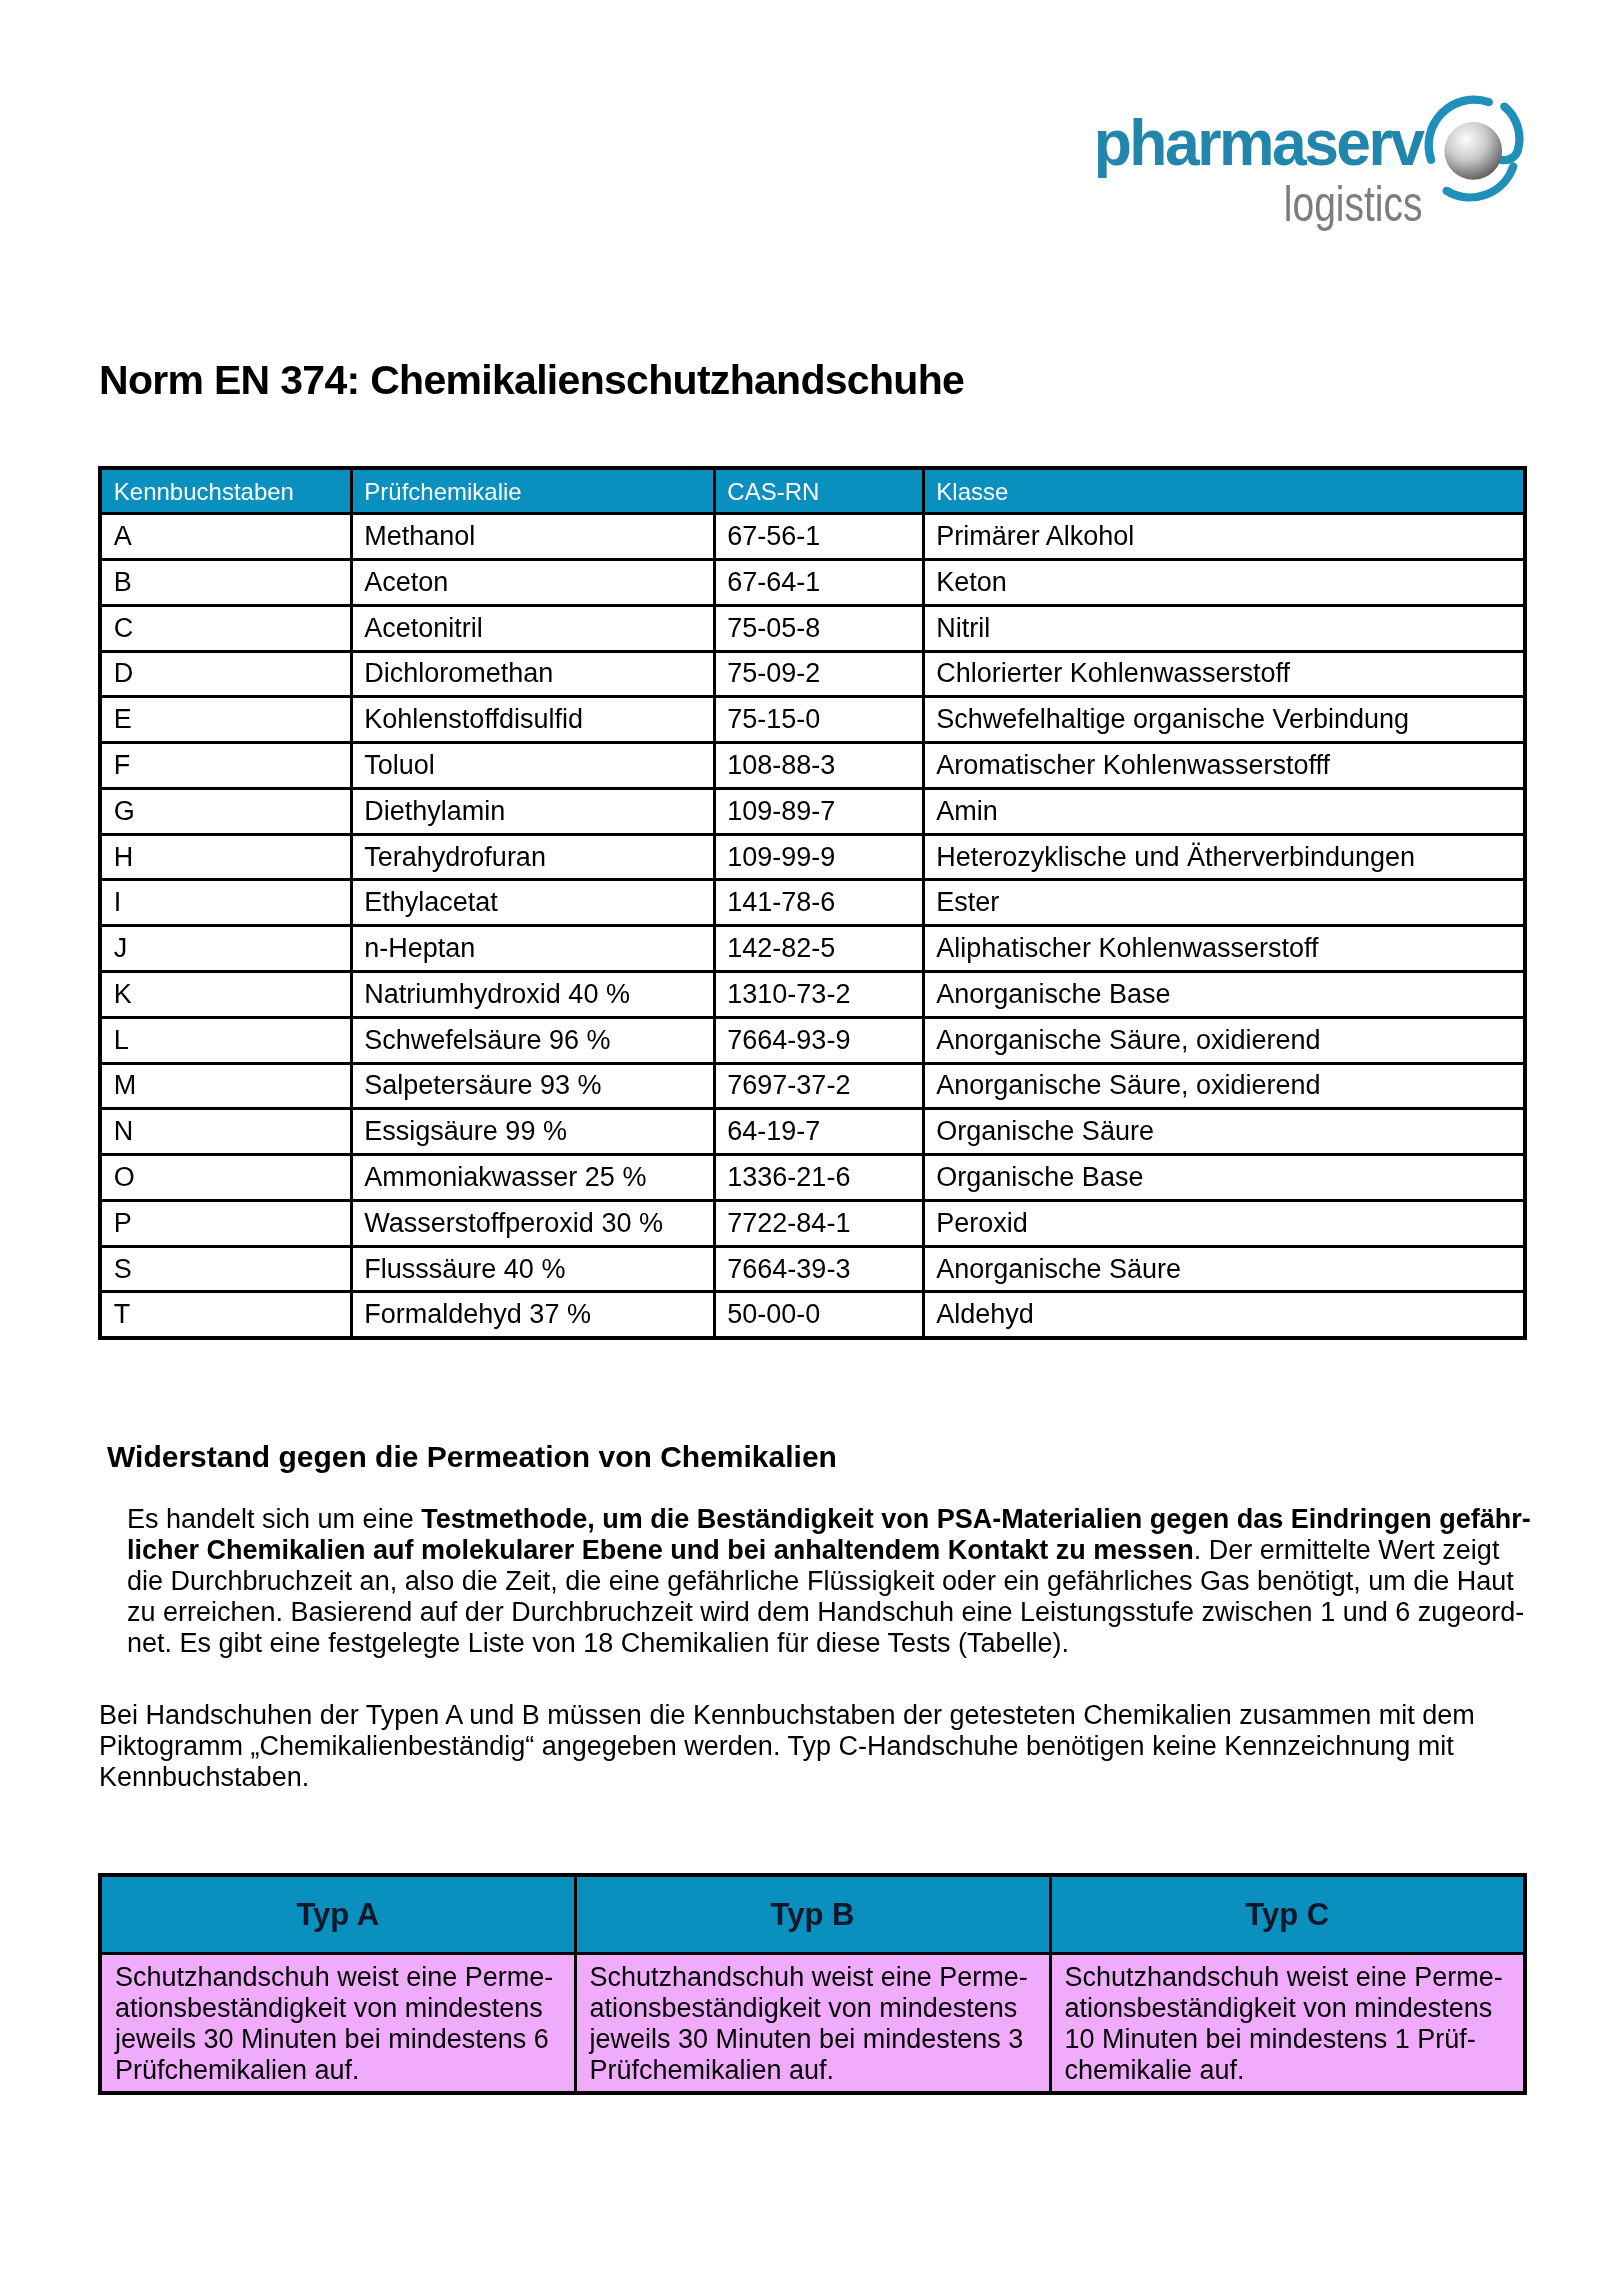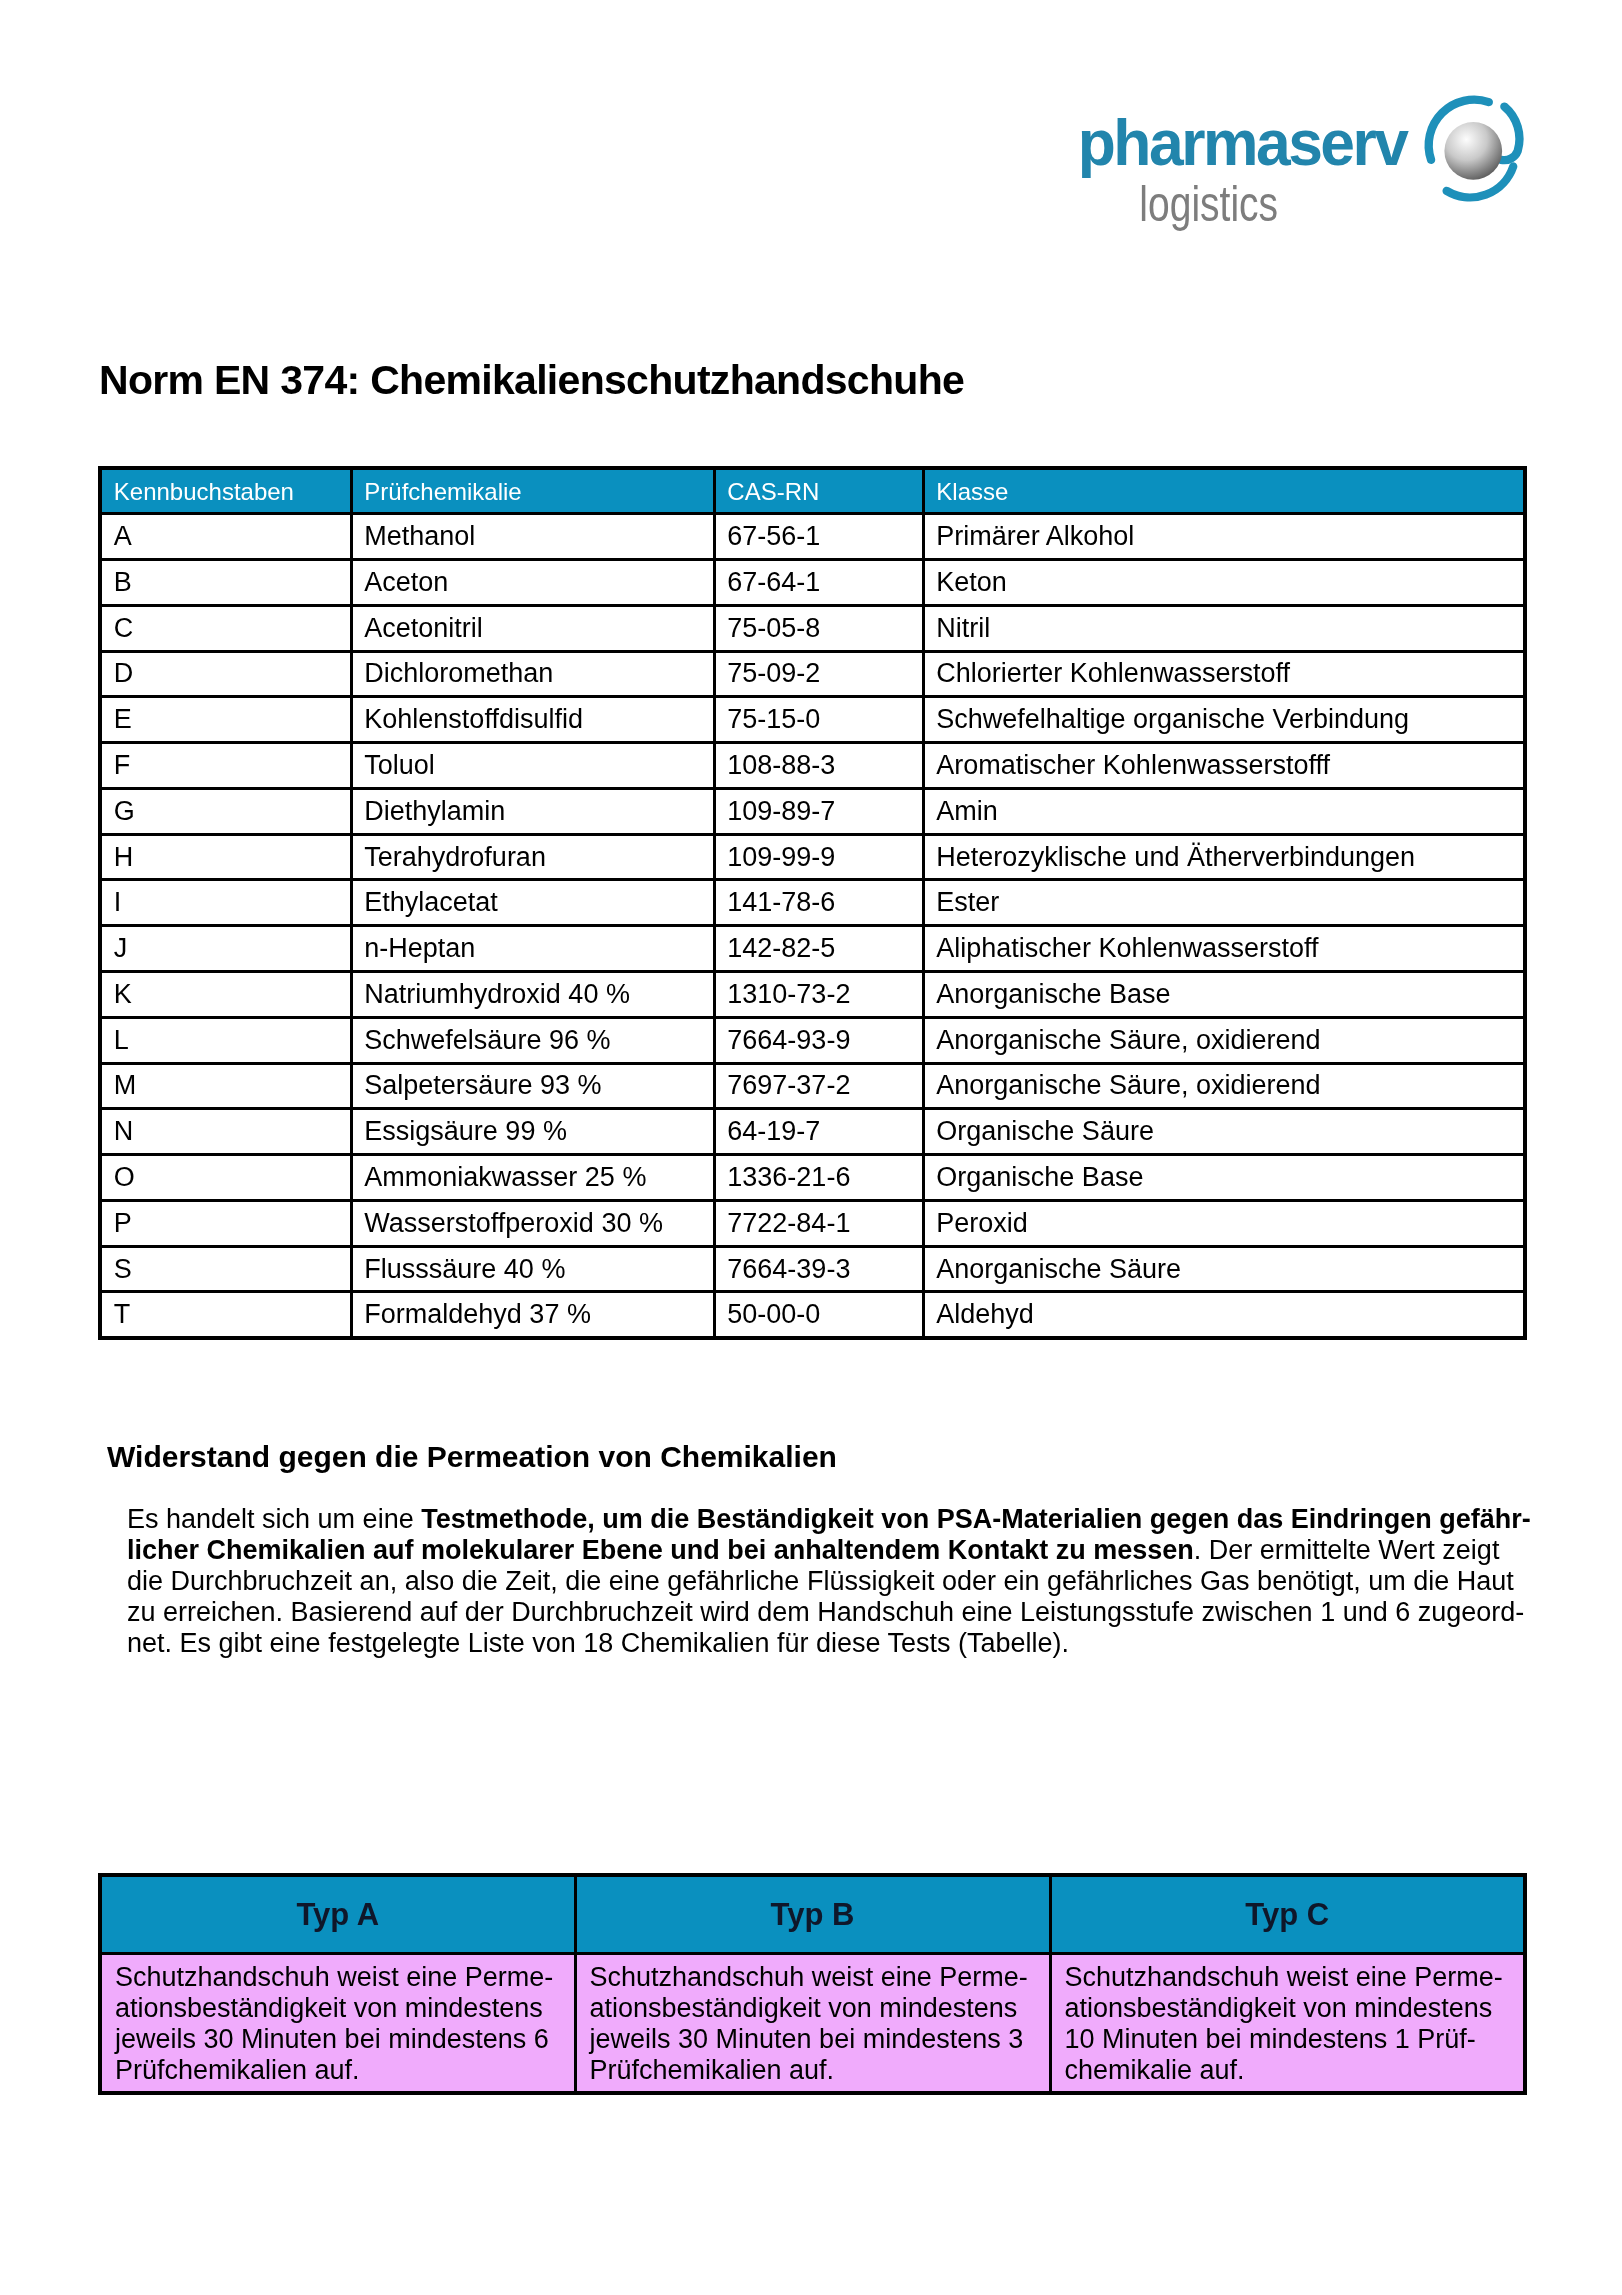--- a/index.html
+++ b/index.html
@@ -7,21 +7,21 @@
     position:relative;
     width:1623px;height:2295px;
     margin:0 auto;
     background:#ffffff;
     font-family:"Liberation Sans", sans-serif;
     color:#000;
     overflow:hidden;
   }
 
   
-  .logo-text{position:absolute;top:110px;right:216px;text-align:left;}
+  .logo-text{position:absolute;top:110px;right:200px;text-align:right;}
   .brand{
     font-size:65px;font-weight:700;line-height:65px;
     color:var(--logoBlue);letter-spacing:-2.6px;
     transform:scaleX(.96);transform-origin:right center;
   }
   .sub{
     font-size:50px;font-weight:400;line-height:50px;margin-top:3.9px;
     color:var(--logoGray);
     transform:scaleX(.78);transform-origin:right center;
   }
@@ -227,20 +227,23 @@
         </tr>
       </tbody>
   </table>
 
   <h2 class="section-heading">Widerstand gegen die Permeation von Chemikalien</h2>
   <p class="para para1"><span class="seg-normal">Es handelt sich um eine </span><span class="seg-bold">Testmethode, um die Beständigkeit von PSA-Materialien gegen das Eindringen gefähr-
 licher Chemikalien auf molekularer Ebene und bei anhaltendem Kontakt zu messen</span><span class="seg-normal">. Der ermittelte Wert zeigt
 die Durchbruchzeit an, also die Zeit, die eine gefährliche Flüssigkeit oder ein gefährliches Gas benötigt, um die Haut
 zu erreichen. Basierend auf der Durchbruchzeit wird dem Handschuh eine Leistungsstufe zwischen 1 und 6 zugeord-
 net. Es gibt eine festgelegte Liste von 18 Chemikalien für diese Tests (Tabelle).</span></p>
+  <p class="para para2">Bei Handschuhen der Typen A und B müssen die Kennbuchstaben der getesteten Chemikalien zusammen mit dem
+Piktogramm „Chemikalienbeständig“ angegeben werden. Typ C-Handschuhe benötigen keine Kennzeichnung mit
+Kennbuchstaben.</p>
 
   <table class="typ-table">
     <colgroup>
       <col style="width:475px">
         <col style="width:475px">
         <col style="width:475px">
     </colgroup>
     <thead>
       <tr>
         <th>Typ A</th>

